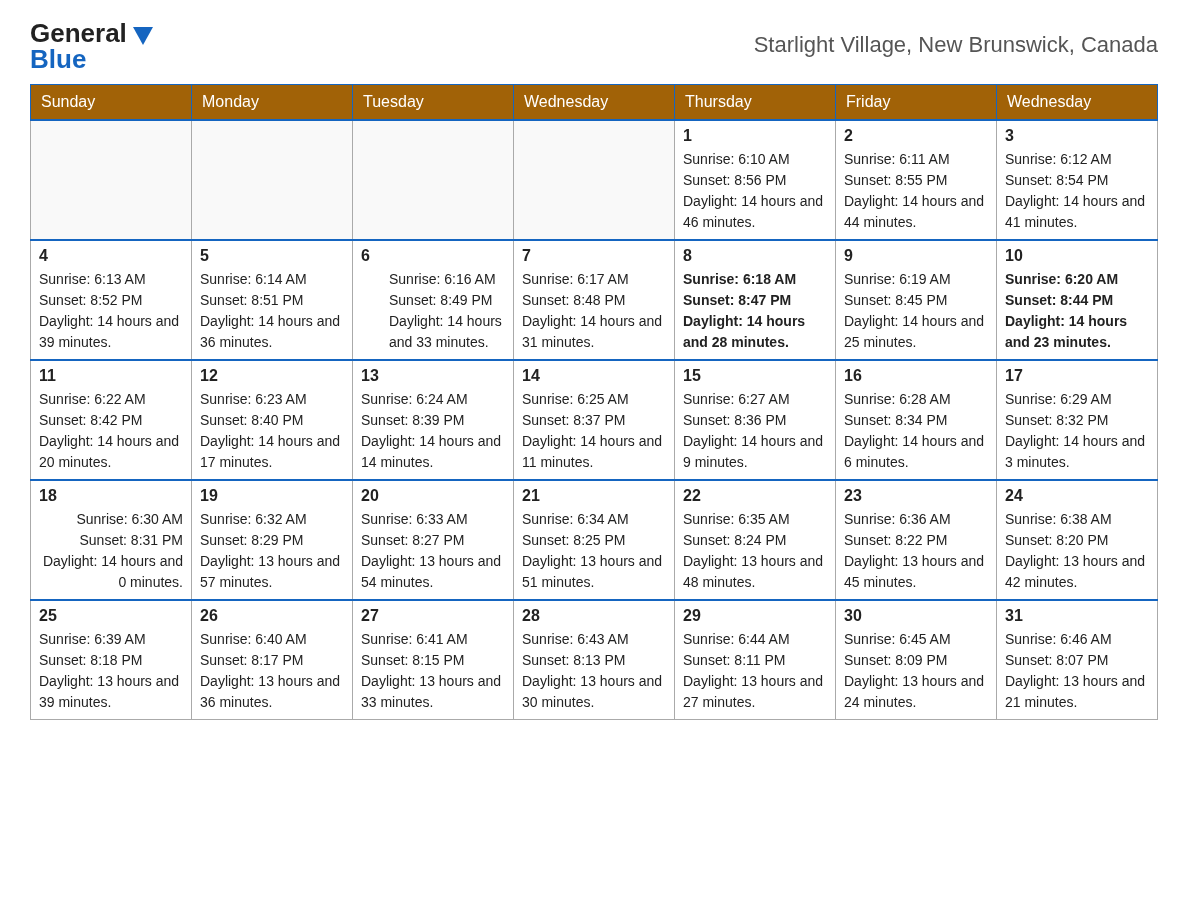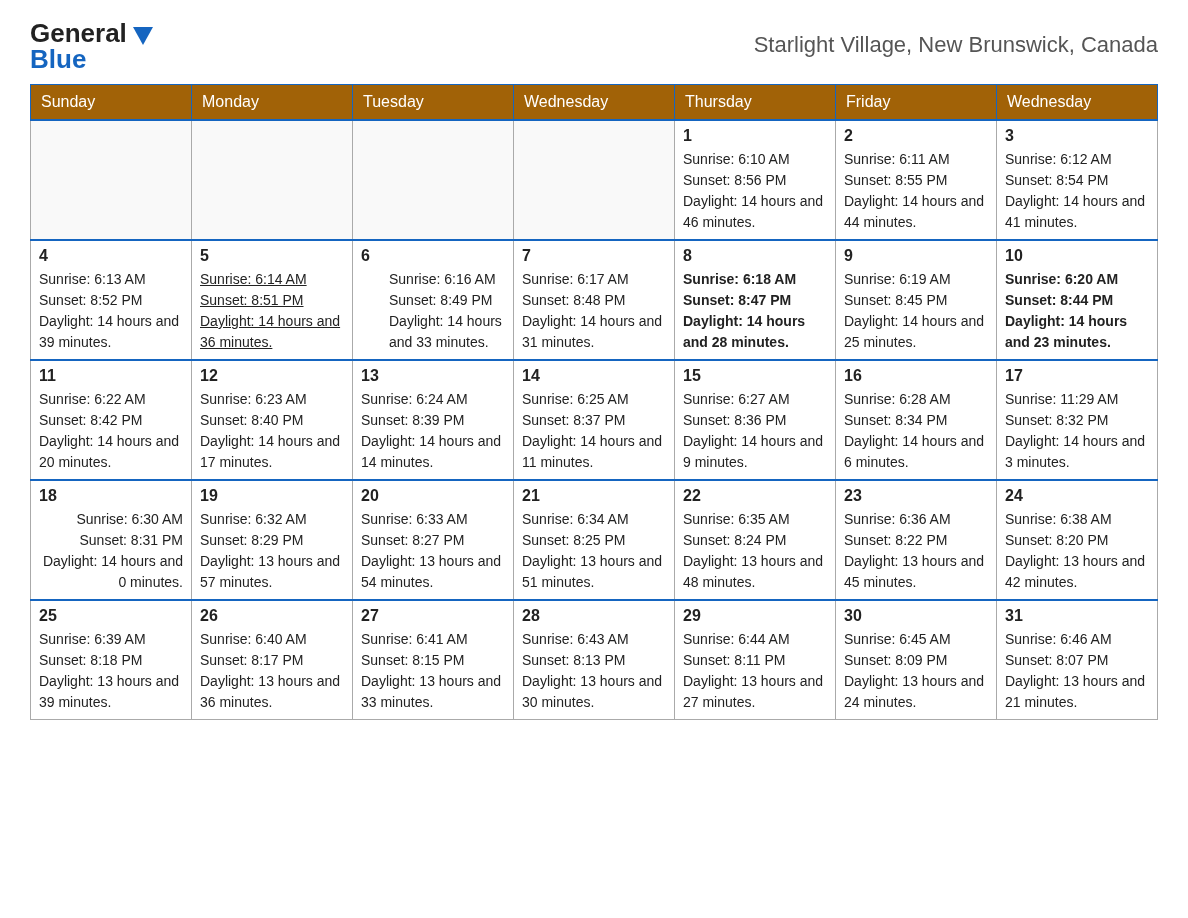--- a/index.html
+++ b/index.html
@@ -148,21 +148,21 @@
       </tr>
       <tr>
         <td>
           <span class="day-num">4</span>
           <div class="day-info" style="white-space: pre-line;">Sunrise: 6:13 AM
 Sunset: 8:52 PM
 Daylight: 14 hours and 39 minutes.</div>
         </td>
         <td>
           <span class="day-num">5</span>
-          <div class="day-info" style="white-space: pre-line; text-decoration: underline;">Sunrise: 6:14 AM
+          <div class="day-info" style="white-space: pre-line;">Sunrise: 6:14 AM
 Sunset: 8:51 PM
 Daylight: 14 hours and 36 minutes.</div>
         </td>
         <td>
           <span class="day-num">6</span>
           <div class="day-info" style="white-space: pre-line; margin-left: 28px;">Sunrise: 6:16 AM
 Sunset: 8:49 PM
 Daylight: 14 hours and 33 minutes.</div>
         </td>
         <td>
@@ -222,21 +222,21 @@
 Daylight: 14 hours and 9 minutes.</div>
         </td>
         <td>
           <span class="day-num">16</span>
           <div class="day-info" style="white-space: pre-line;">Sunrise: 6:28 AM
 Sunset: 8:34 PM
 Daylight: 14 hours and 6 minutes.</div>
         </td>
         <td>
           <span class="day-num">17</span>
-          <div class="day-info" style="white-space: pre-line;">Sunrise: 11:29 AM
+          <div class="day-info" style="white-space: pre-line;">Sunrise: 6:29 AM
 Sunset: 8:32 PM
 Daylight: 14 hours and 3 minutes.</div>
         </td>
       </tr>
       <tr>
         <td>
           <span class="day-num">18</span>
           <div class="day-info" style="white-space: pre-line; text-align: right;">Sunrise: 6:30 AM
 Sunset: 8:31 PM
 Daylight: 14 hours and 0 minutes.</div>

